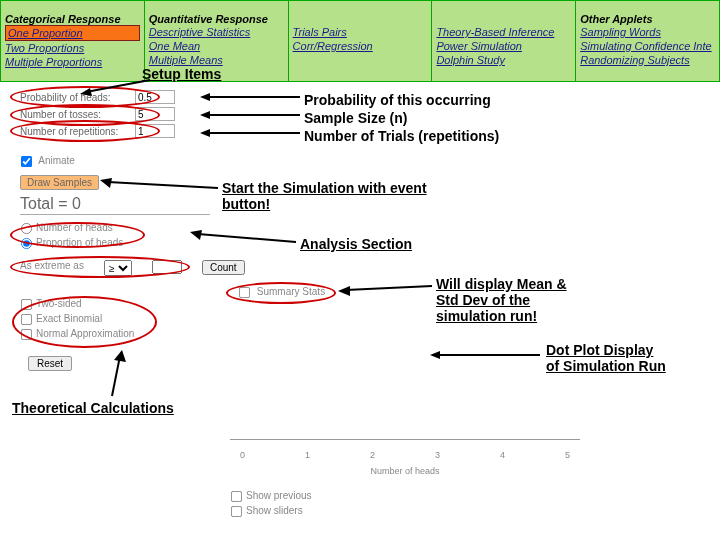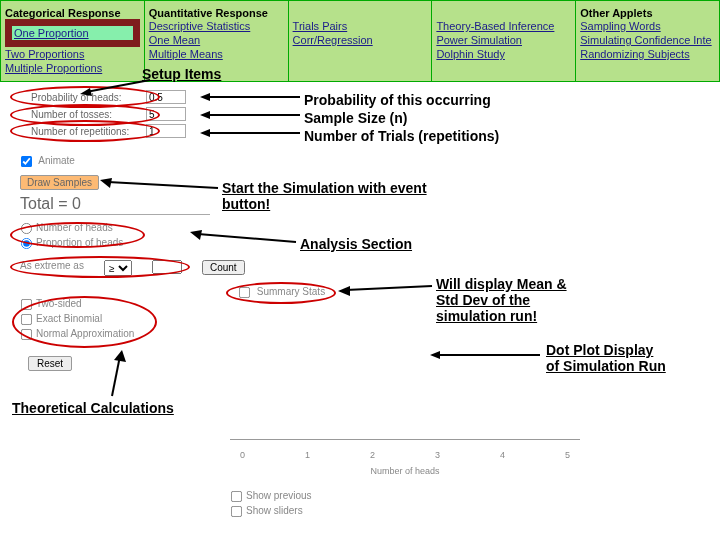--- a/index.html
+++ b/index.html
@@ -1,24 +1,24 @@
 <!DOCTYPE html>
 <html><head>
 <meta charset="utf-8">
 <style>
   * { box-sizing: border-box; margin: 0; padding: 0; }
   body { font-family: Arial, sans-serif; font-size: 11px; width: 720px; height: 540px; background: #fff; position: relative; overflow: hidden; }
   .nav-header { background: #b6e18b; border: 1px solid #0a0; display: flex; width: 100%; }
-  .nav-col { flex: 1; border-right: 1px solid #0a0; padding: 6px 4px; }
+  .nav-col { flex: 1; border-right: 1px solid #0a0; padding: 12px 4px; font-style: italic; }
   .nav-col:last-child { border-right: none; }
   .nav-title { font-weight: bold; color: #000; font-size: 11px; }
   .nav-link { color: #1a1a8a; text-decoration: underline; font-size: 11px; display: block; line-height: 14px; cursor: pointer; }
-  .nav-link.selected { border: 7px solid #7f1d1d; background: #86efac; padding: 0 2px; }
+  .nav-link.selected { border: 1px solid #7f1d1d; background: #f97316; padding: 0 2px; }
   .setup-block { position: absolute; left: 20px; top: 90px; }
-  .setup-row { display: flex; align-items: center; margin-bottom: 3px; font-size: 10px; color: #888; margin-left: 11px; }
+  .setup-row { display: flex; align-items: center; margin-bottom: 3px; font-size: 10px; color: #888; }
   .setup-row label { width: 115px; color: #666; }
   .setup-row input[type="text"] { width: 40px; height: 14px; font-size: 10px; border: 1px solid #aaa; padding: 0 2px; }
   .oval { position: absolute; border: 2px solid #c00; border-radius: 50%; background: transparent; }
   .oval1 { left: 10px; top: 86px; width: 150px; height: 22px; }
   .oval2 { left: 10px; top: 104px; width: 150px; height: 22px; }
   .oval3 { left: 10px; top: 120px; width: 150px; height: 22px; }
   .oval4 { left: 10px; top: 222px; width: 135px; height: 26px; }
   .oval5 { left: 10px; top: 256px; width: 180px; height: 22px; }
   .oval6 { left: 12px; top: 296px; width: 145px; height: 52px; }
   .oval7 { left: 226px; top: 282px; width: 110px; height: 22px; }

